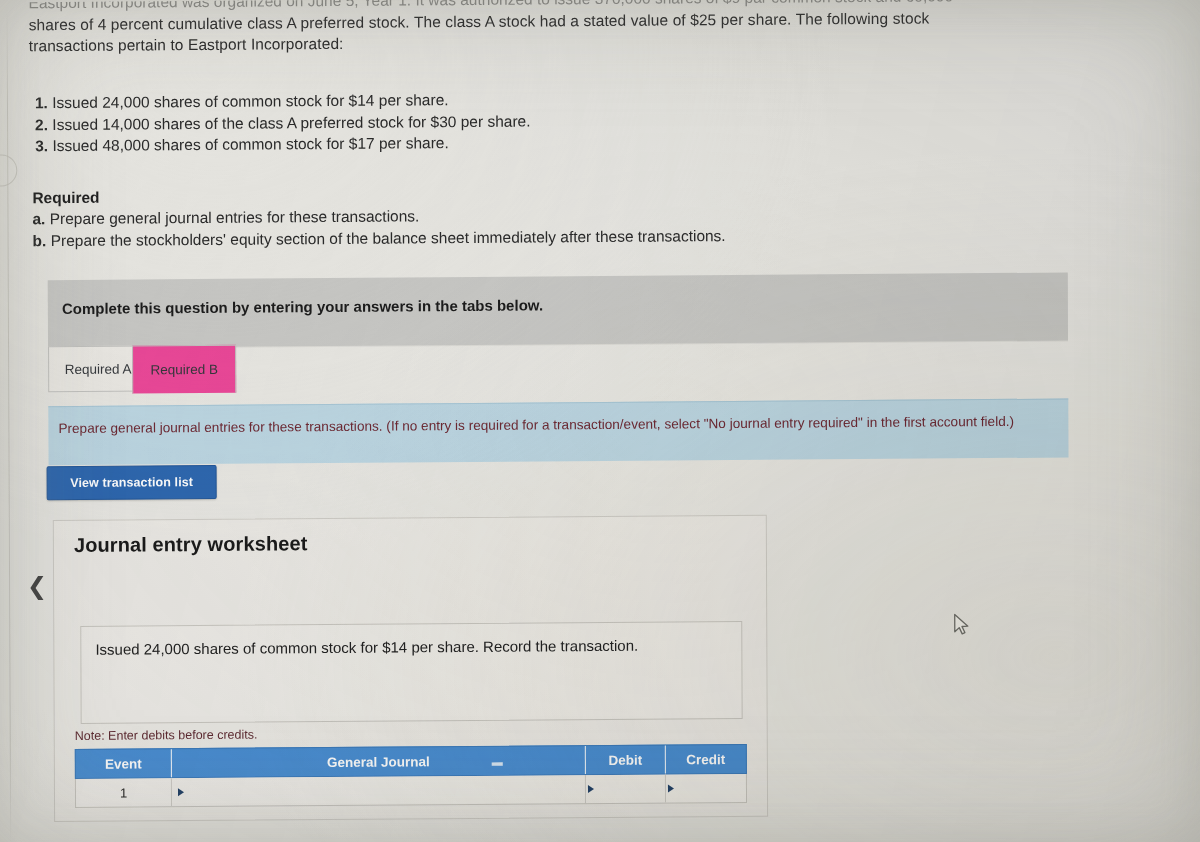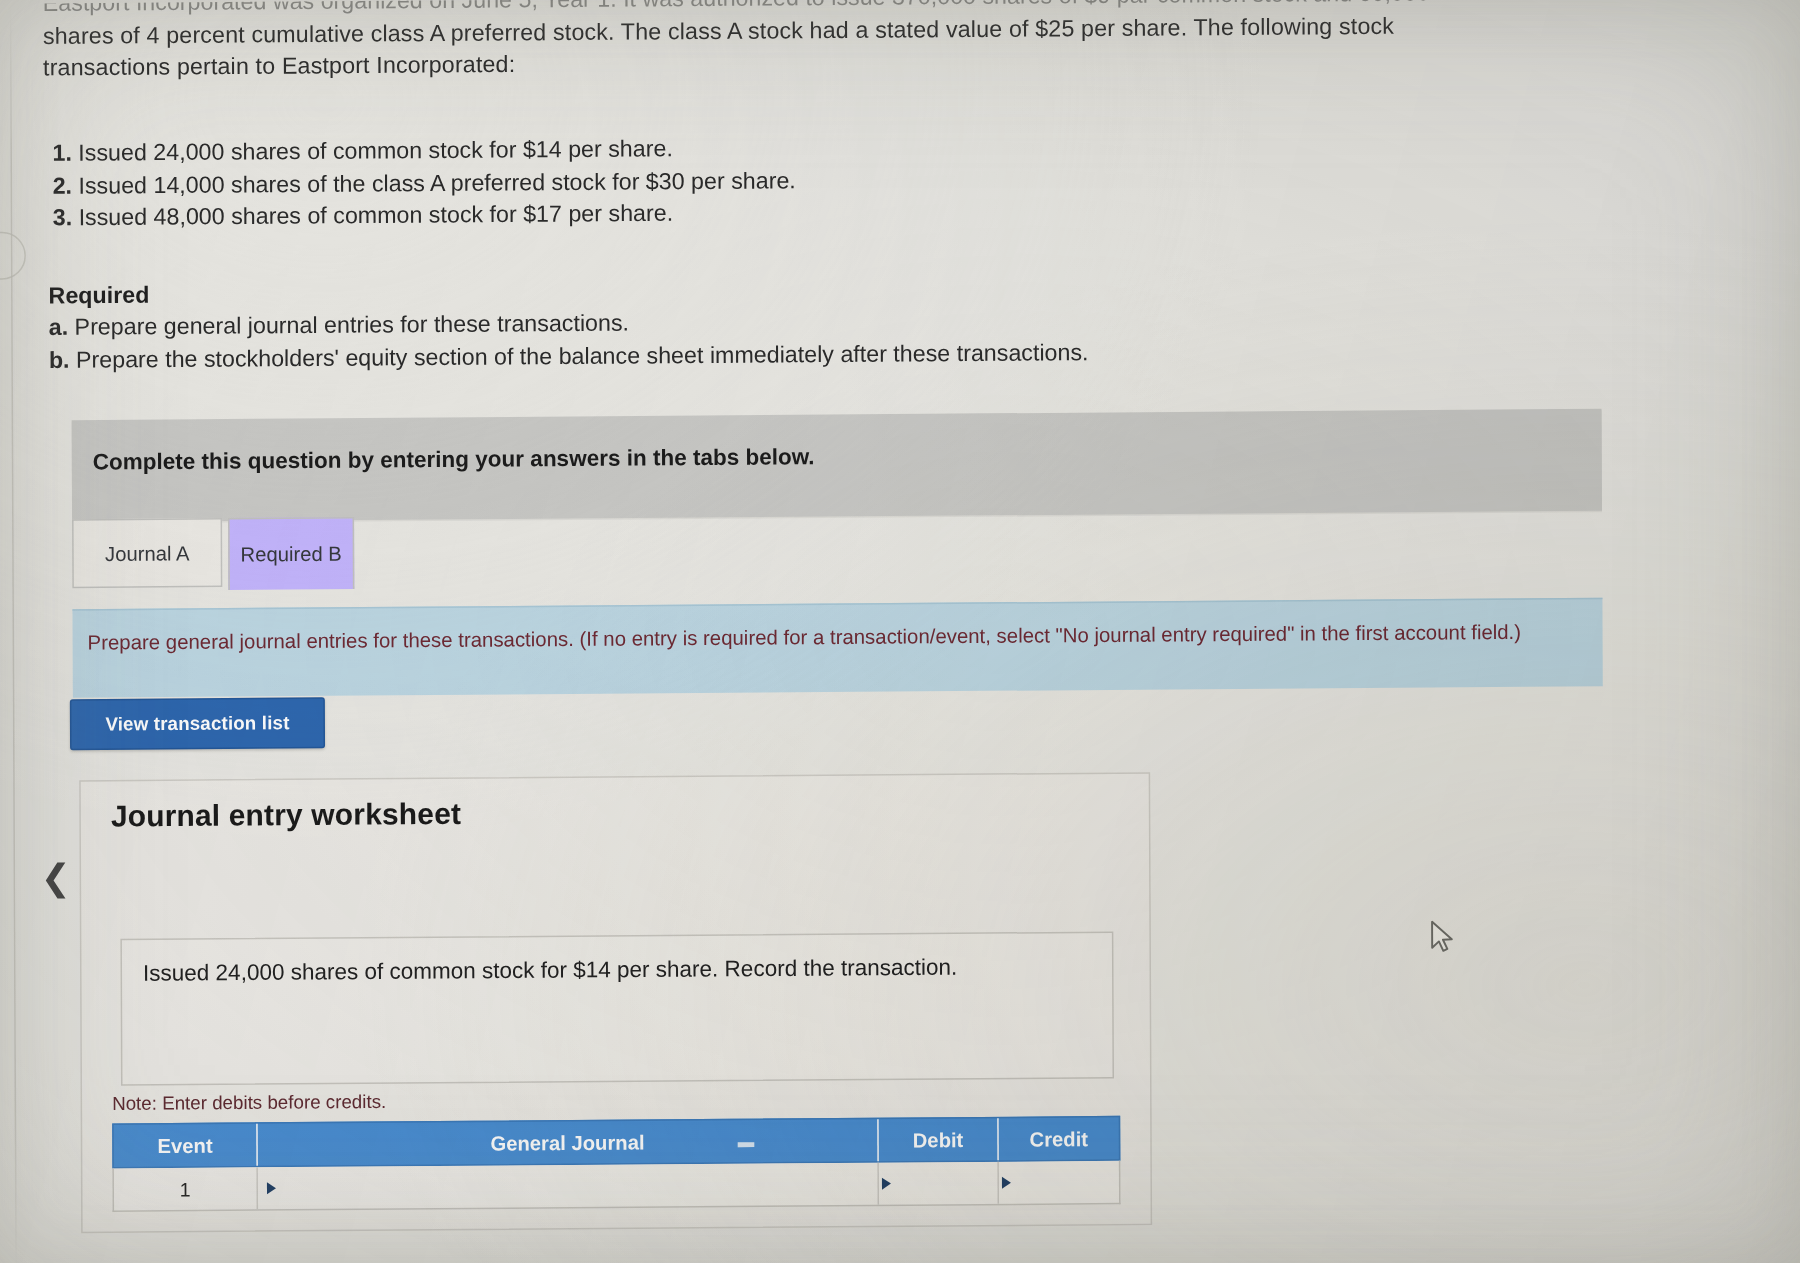--- a/index.html
+++ b/index.html
@@ -64,21 +64,21 @@
   
   .tabstrip{position:absolute;left:48px;top:342px;width:1020px;height:48px;}
   .rtab{
     position:absolute;top:0;height:46px;box-sizing:border-box;
     display:flex;align-items:center;justify-content:center;
     font-size:13.5px;color:#35383c;
     border:1px solid #c3c3c0;
     background:#eceae5;
   }
   .rtab.a{left:0;width:100px;border-bottom:1px solid #c3c3c0;}
-  .rtab.b{left:104px;width:84px;background:#c4b5fd;border-bottom:none;height:48px;}
+  .rtab.b{left:84px;width:104px;background:#ec4899;border-bottom:none;height:48px;}
 
   
   .blueband{
     position:absolute;left:48px;top:402px;width:1020px;height:58px;
     background:#bdd7e3;
     border-top:1px solid #a9c8d7;
   }
   .blueband .btext{
     position:absolute;left:10px;top:12px;width:995px;
     font-size:13.6px;line-height:19px;color:#6e2a34;
@@ -229,21 +229,21 @@
       <b>b.</b>
       <span>Prepare the stockholders' equity section of the balance sheet immediately after these transactions.</span>
     </div>
   </div>
 
   <div class="greypanel">
     <div class="gtext">Complete this question by entering your answers in the tabs below.</div>
   </div>
 
   <div class="tabstrip">
-    <div class="rtab a">Journal A</div>
+    <div class="rtab a">Required A</div>
     <div class="rtab b">Required B</div>
   </div>
 
   <div class="blueband">
     <div class="btext">Prepare general journal entries for these transactions. (If no entry is required for a transaction/event, select "No journal entry required" in the first account field.)</div>
   </div>
 
   <div class="vtl">View transaction list</div>
 
   <div class="lchev">❮</div>

